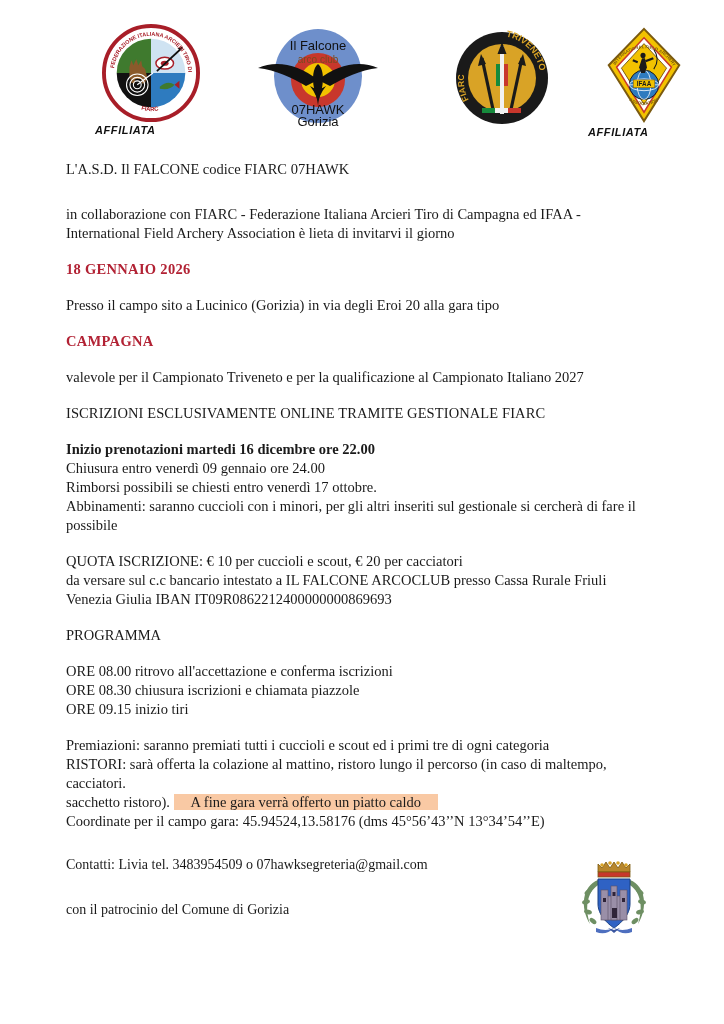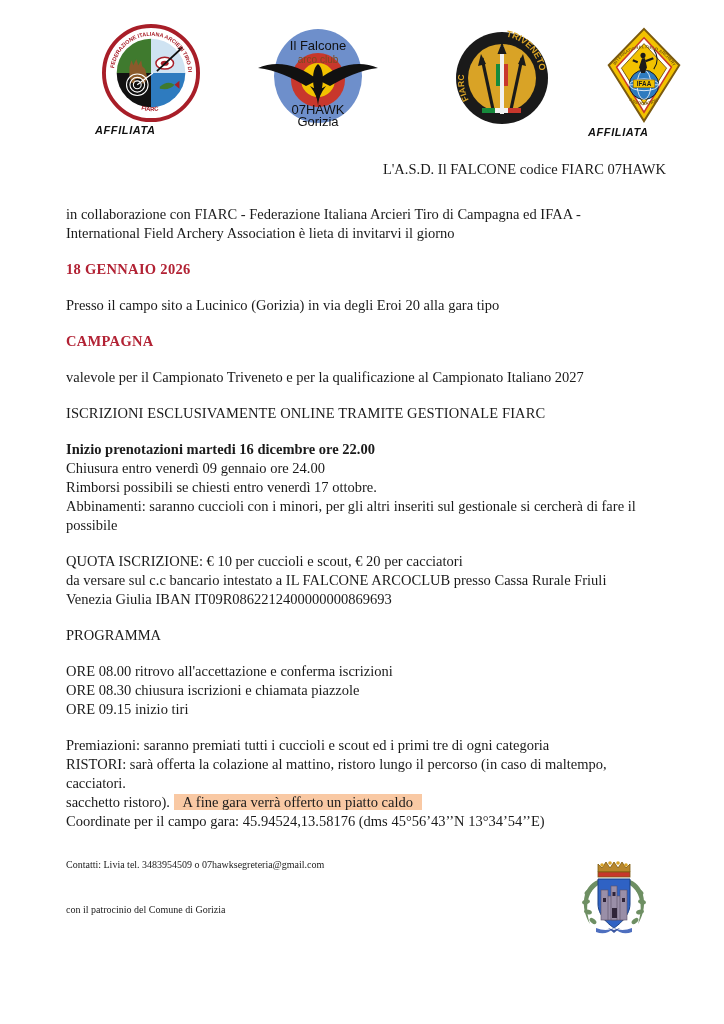--- a/index.html
+++ b/index.html
@@ -57,45 +57,45 @@
     left: 66px;
     top: 160px;
     width: 600px;
   }
   .para {
     font-size: 14.5px;
     line-height: 19px;
     margin: 0;
     color: #1a1a1a;
   }
-  .center { text-align: right; }
+  .center { text-align: left; }
   .red {
     color: #B22234;
     font-weight: bold;
     text-align: left;
     letter-spacing: 0.3px;
   }
   .bold { font-weight: bold; }
   .caps { letter-spacing: 0.1px; }
   .highlight {
     background: #F9C9A4;
-    padding: 0 9px;
+    padding: 0 17px;
     margin-top: 40px;
   }
   .spacer-md { height: 17px; }
   .spacer-lg { height: 26px; }
 
   
   .footer {
     position: absolute;
     left: 66px;
     top: 855px;
     width: 600px;
   }
-  .footer .para { font-size: 10px; }
+  .footer .para { font-size: 14px; }
   .footer-gap { height: 26px; }
 
   .crest-slot {
     position: absolute;
     left: 562px;
     top: 856px;
     width: 104px;
     text-align: center;
   }
 

